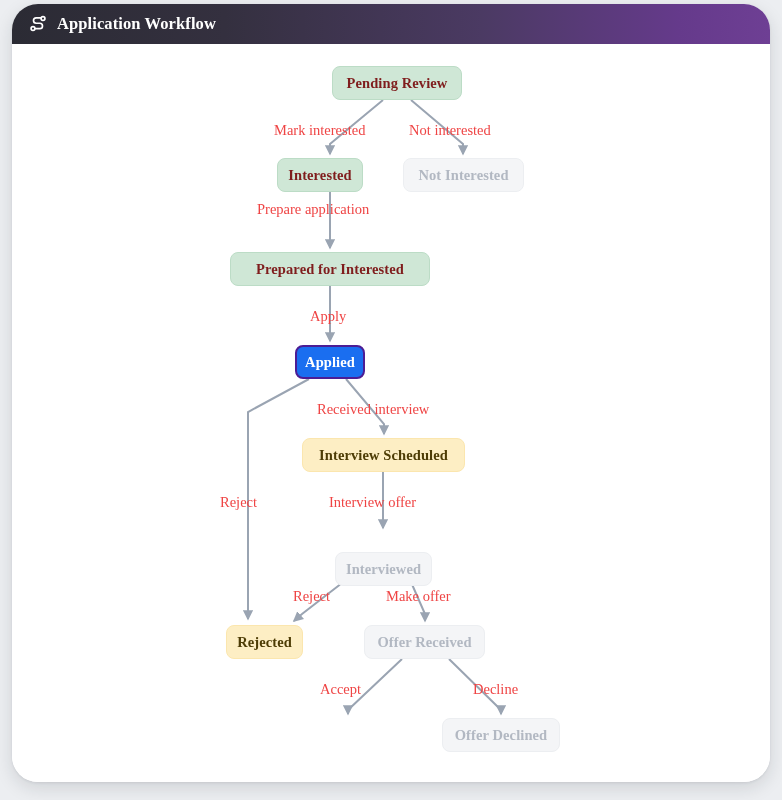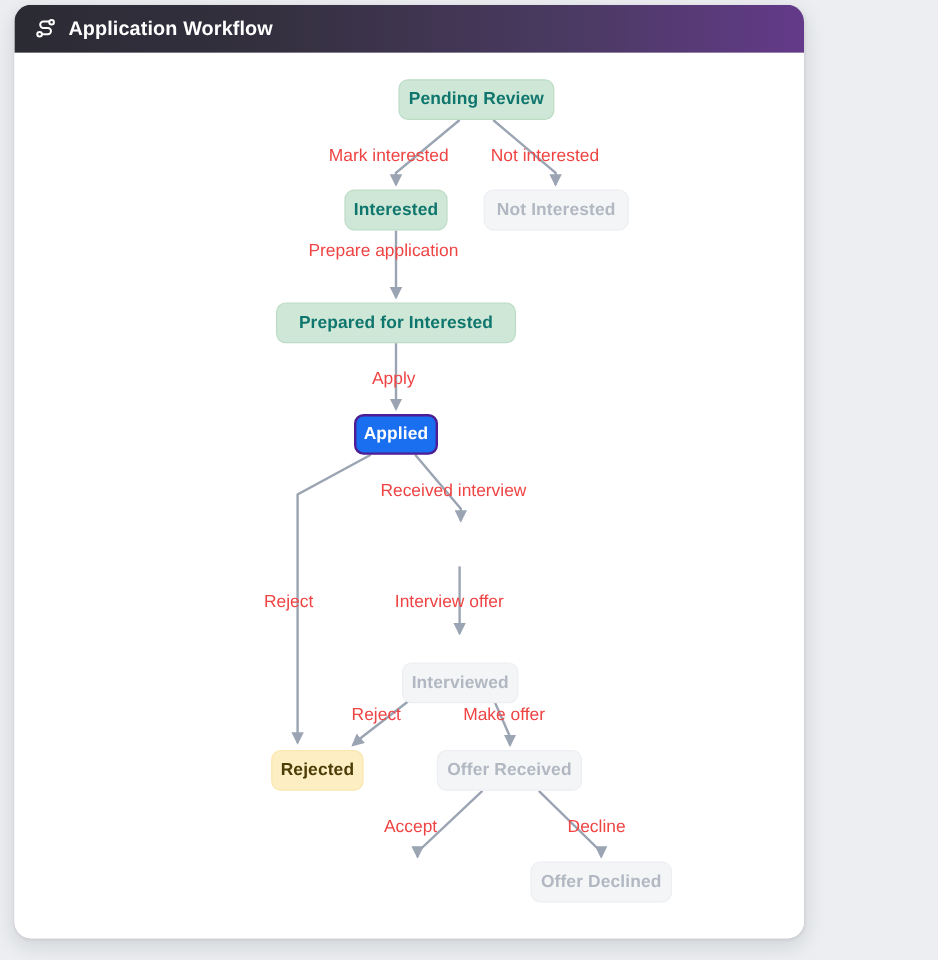--- a/index.html
+++ b/index.html
@@ -12,26 +12,27 @@
     position: relative;
     width: 782px;
     height: 800px;
     overflow: hidden;
     background: #eceef1;
   }
   .card {
     position: absolute;
     left: 12px;
     top: 4px;
-    width: 658px;
+    width: 758px;
     height: 778px;
     background: #ffffff;
-    border-radius: 14px;
+    border-radius: 26px;
     box-shadow: 0 6px 18px rgba(25, 28, 40, 0.13), 0 1px 3px rgba(25,28,40,0.08);
     overflow: hidden;
+    font-family: Liberation Serif, serif;
   }
   .card-header {
     position: absolute;
     left: 0;
     top: 0;
     width: 758px;
     height: 40px;
     background: linear-gradient(90deg, #2b2b34 0%, #34303f 28%, #4b3a63 62%, #653a8b 88%, #6e3f94 100%);
     display: flex;
     align-items: center;
@@ -76,21 +77,21 @@
     align-items: center;
     justify-content: center;
     font-size: 14.5px;
     font-weight: bold;
     white-space: nowrap;
     height: 34px;
     letter-spacing: 0.1px;
   }
   .node.green {
     background: #cfe7d6;
-    color: #0f766e;
+    color: #7f1d1d;
     border: 1px solid #bcdcc6;
   }
   .node.blue {
     background: #1a6ef0;
     color: #ffffff;
     border: 2px solid #4c1d95;
   }
   .node.amber {
     background: #fdeec4;
     color: #4d3c05;
@@ -142,28 +143,29 @@
           <path d="M 371 428 L 371 484"></path>
           <path d="M 352 522 L 290 570 L 282 577"></path>
           <path d="M 392 522 L 413 570 L 413 577"></path>
           <path d="M 390 615 L 336 666 L 336 670"></path>
           <path d="M 437 615 L 489 666 L 489 670"></path>
         </g>
       </svg>
 
       <div class="node green" style="left:320px; top:22px; width:130px;">Pending Review</div>
 
-      <div class="node green" style="left:275px; top:114px; width:86px;">Interested</div>
+      <div class="node green" style="left:265px; top:114px; width:86px;">Interested</div>
 
       <div class="node muted" style="left:391px; top:114px; width:121px;">Not Interested</div>
 
       <div class="node green" style="left:218px; top:208px; width:200px;">Prepared for Interested</div>
 
       <div class="node blue" style="left:283px; top:301px; width:70px;">Applied</div>
 
+      <div class="node amber" style="left:290px; top:394px; width:163px;">Interview Scheduled</div>
 
       <div class="node muted" style="left:323px; top:488px; width:97px;margin-top:20px;">Interviewed</div>
 
       <div class="node amber" style="left:214px; top:581px; width:77px;">Rejected</div>
 
       <div class="node muted" style="left:352px; top:581px; width:121px;">Offer Received</div>
 
 
       <div class="node muted" style="left:430px; top:674px; width:118px;">Offer Declined</div>
 

